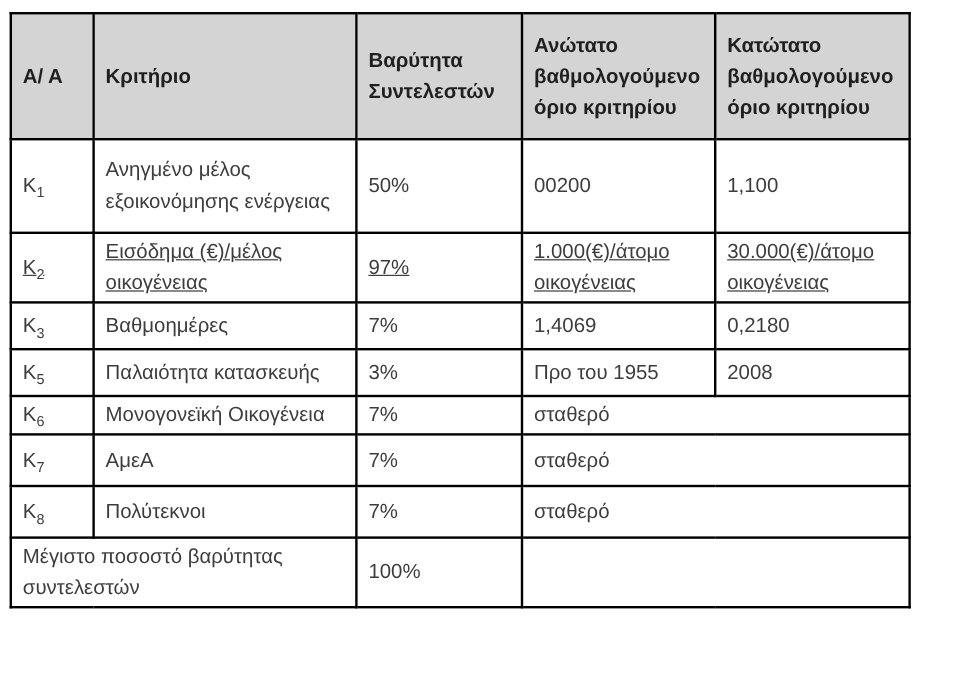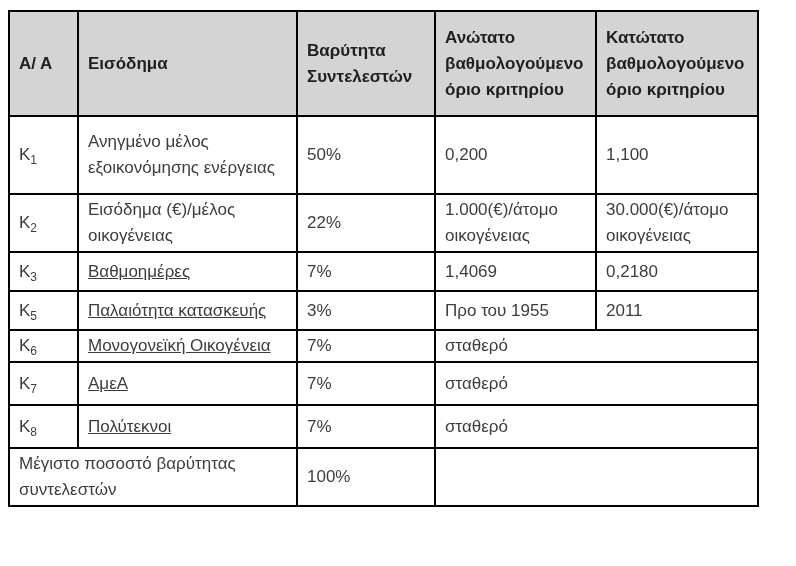--- a/index.html
+++ b/index.html
@@ -29,21 +29,21 @@
     border: 2px solid var(--border);
     padding: 2px 8px 2px 9px;
     vertical-align: middle;
     text-align: left;
     font-weight: normal;
     overflow: hidden;
   }
   
   tr.r-header  { height: 105px; }
   tr.r-k1      { height: 78px; padding-left: 40px; }
-  tr.r-k2      { height: 54px; }
+  tr.r-k2      { height: 54px; text-decoration: underline; }
   tr.r-k3      { height: 39px; margin-top: 28px; }
   tr.r-k4      { height: 54px; }
   tr.r-k5      { height: 39px; }
   tr.r-k6      { height: 22px; }
   tr.r-k7      { height: 43px; }
   tr.r-k8      { height: 43px; border-radius: 14px; }
   tr.r-footer  { height: 55px; }
 
   
   tr.r-header th {
@@ -57,21 +57,21 @@
   
   td.c-id {
     vertical-align: bottom;
     padding-bottom: 5px;
     padding-left: 10px;
   }
   td.c-id sub { font-size: 12px; line-height: 0; }
 
   
   td.c-crit { text-align: justify; }
-  td.c-crit.nowrap { white-space: nowrap; text-decoration: underline; }
+  td.c-crit.nowrap { white-space: nowrap; }
 
   
   td.c-footer-label { text-align: justify; padding-left: 10px; }
 
   
   td.ghost { border: none; background: transparent; }
 </style>
 </head>
 <body>
 
@@ -80,57 +80,57 @@
     <col style="width:69px">
     <col style="width:219px">
     <col style="width:138px">
     <col style="width:161px">
     <col style="width:162px">
   </colgroup>
 
   <tbody>
       <tr class="r-header">
     <th class="h-bottom">Α/ Α</th>
-    <th class="h-bottom">Εισόδημα</th>
+    <th class="h-bottom">Κριτήριο</th>
     <th class="h-bottom">Βαρύτητα Συντελεστών</th>
     <th class="h-top">Ανώτατο βαθμολογούμενο όριο κριτηρίου</th>
     <th class="h-top">Κατώτατο βαθμολογούμενο όριο κριτηρίου</th>
   </tr>
 
   <tr class="r-k1">
     <td class="c-id"><span>Κ</span><sub>1</sub></td>
     <td class="c-crit">Ανηγμένο μέλος εξοικονόμησης ενέργειας</td>
     <td>50%</td>
-    <td>0,200</td>
+    <td>00200</td>
     <td>1,100</td>
   </tr>
 
   <tr class="r-k2">
     <td class="c-id"><span>Κ</span><sub>2</sub></td>
     <td class="c-crit">Εισόδημα (€)/μέλος οικογένειας</td>
-    <td>22%</td>
+    <td>97%</td>
     <td>1.000(€)/άτομο οικογένειας</td>
     <td>30.000(€)/άτομο οικογένειας</td>
   </tr>
 
   <tr class="r-k3">
     <td class="c-id"><span>Κ</span><sub>3</sub></td>
     <td class="c-crit nowrap">Βαθμοημέρες</td>
     <td>7%</td>
     <td>1,4069</td>
     <td>0,2180</td>
   </tr>
 
 
   <tr class="r-k5">
     <td class="c-id"><span>Κ</span><sub>5</sub></td>
     <td class="c-crit nowrap">Παλαιότητα κατασκευής</td>
     <td>3%</td>
     <td>Προ του 1955</td>
-    <td>2011</td>
+    <td>2008</td>
   </tr>
 
   <tr class="r-k6">
     <td class="c-id"><span>Κ</span><sub>6</sub></td>
     <td class="c-crit nowrap">Μονογονεϊκή Οικογένεια</td>
     <td>7%</td>
     <td colspan="2">σταθερό</td>
   </tr>
 
   <tr class="r-k7">

